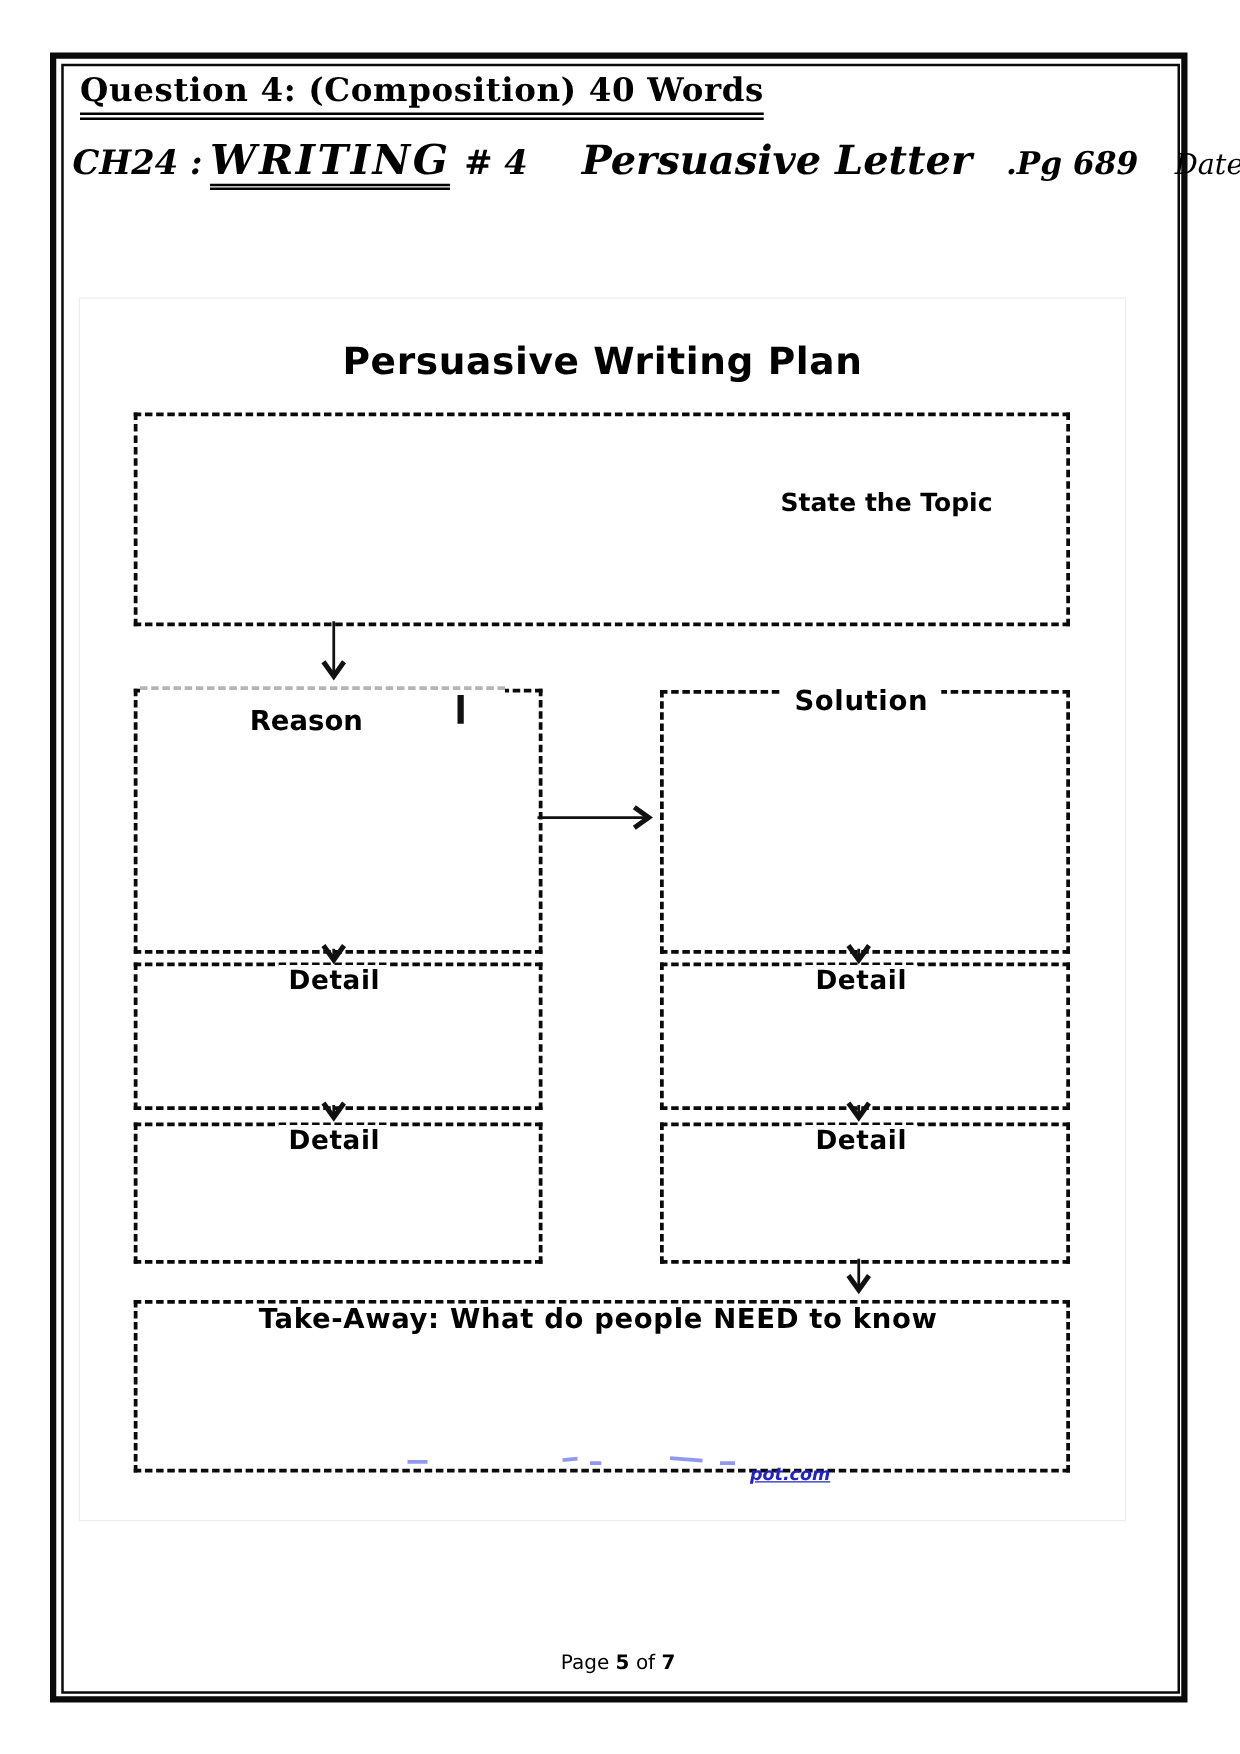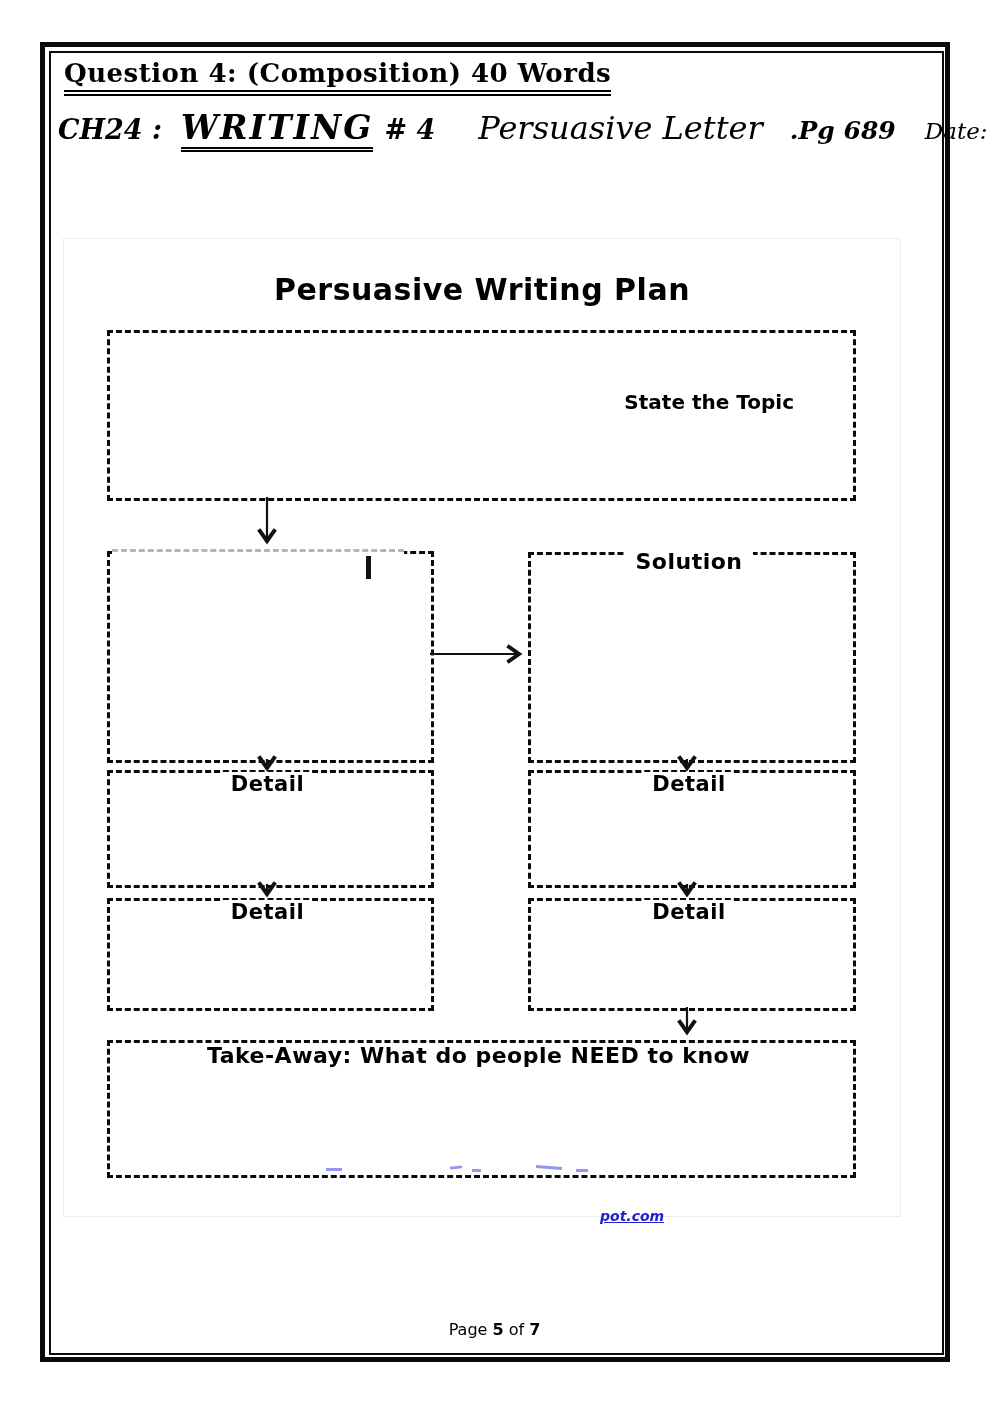--- a/index.html
+++ b/index.html
@@ -14,24 +14,24 @@
   .heading{
     position:absolute;left:62px;top:56px;margin:2px;
     font-family:"DejaVu Serif", serif;font-weight:bold;font-size:26px;letter-spacing:.5px;
     border-bottom:6px double #000;padding-bottom:2px;white-space:nowrap;
   }
   .hand-row{
     position:absolute;left:58px;top:108px;white-space:nowrap;
     font-family:"DejaVu Serif", serif;font-style:italic;
   }
   .hw{display:inline-block;vertical-align:baseline;}
-  .hw.chapter{font-size:27px;font-weight:bold;margin-right:14px;text-align:center;}
+  .hw.chapter{font-size:27px;font-weight:bold;margin-right:1px;text-align:center;}
   .hw.writing{font-size:33px;font-weight:bold;letter-spacing:2px;border-bottom:5px double #000;margin-right:6px;}
   .hw.number{font-size:27px;font-weight:bold;margin-right:38px;}
-  .hw.lesson{font-size:32px;font-weight:normal;margin-right:22px;}
+  .hw.lesson{font-size:32px;font-weight:bold;margin-right:22px;}
   .hw.pgref{font-size:25px;font-weight:bold;margin-right:24px;}
   .hw.datelabel{font-size:23px;margin-right:4px;}
 
   .instr-row{position:absolute;left:62px;top:182px;white-space:nowrap;}
   .instr{font-size:16px;font-weight:bold;letter-spacing:.2px;vertical-align:baseline;}
   .word-count{
     font-family:"DejaVu Serif", serif;font-weight:bold;font-size:25px;
     border-bottom:6px double #000;padding:0 4px 1px 6px;margin-left:4px;vertical-align:baseline;
   }
 
@@ -65,21 +65,21 @@
   .dl1{left:107px;top:772px;}
   .dr1{left:528px;top:772px;width:322px;}
   .dl2{left:107px;top:900px;}
   .dr2{left:528px;top:900px;width:322px;}
   .takeaway-label{left:107px;top:1043px;width:743px;text-align:center;background:transparent;}
   .takeaway-label span{background:#fff;font-size:22px;padding:0 8px;display:inline-block;}
 
   .arrows{position:absolute;left:0;top:0;pointer-events:none;}
 
   .watermark{
-    position:absolute;left:600px;top:1208px;color:#2222cc;font-weight:bold;font-style:italic;
+    position:absolute;left:600px;top:1172px;color:#2222cc;font-weight:bold;font-style:italic;
     font-size:14px;text-decoration:underline;cursor:pointer;
   }
   .wm-frag{position:absolute;height:3px;background:#2233dd;opacity:.5;}
   .f1{left:326px;top:1168px;width:16px;}
   .f2{left:450px;top:1166px;width:12px;transform:rotate(-6deg);}
   .f3{left:472px;top:1169px;width:9px;}
   .f4{left:536px;top:1166px;width:26px;transform:rotate(4deg);}
   .f5{left:576px;top:1169px;width:12px;}
 
   .footer{position:absolute;left:49px;top:1320px;width:891px;text-align:center;font-size:16px;}
@@ -115,20 +115,21 @@
   <div class="box detail-l1"></div>
   <div class="box detail-r1"></div>
   <div class="box detail-l2"></div>
   <div class="box detail-r2"></div>
   <div class="box takeaway-box"></div>
 
   <div class="lbl topic-label">
     <span>State the Topic</span>
   </div>
   <div class="reason-grayline"></div>
+  <div class="lbl reason-label">Reason</div>
   <div class="reason-tick"></div>
   <div class="lbl solution-label fun">
     <span>Solution</span>
   </div>
   <div class="lbl detail-label fun dl1">
     <span>Detail</span>
   </div>
   <div class="lbl detail-label fun dr1">
     <span>Detail</span>
   </div>

